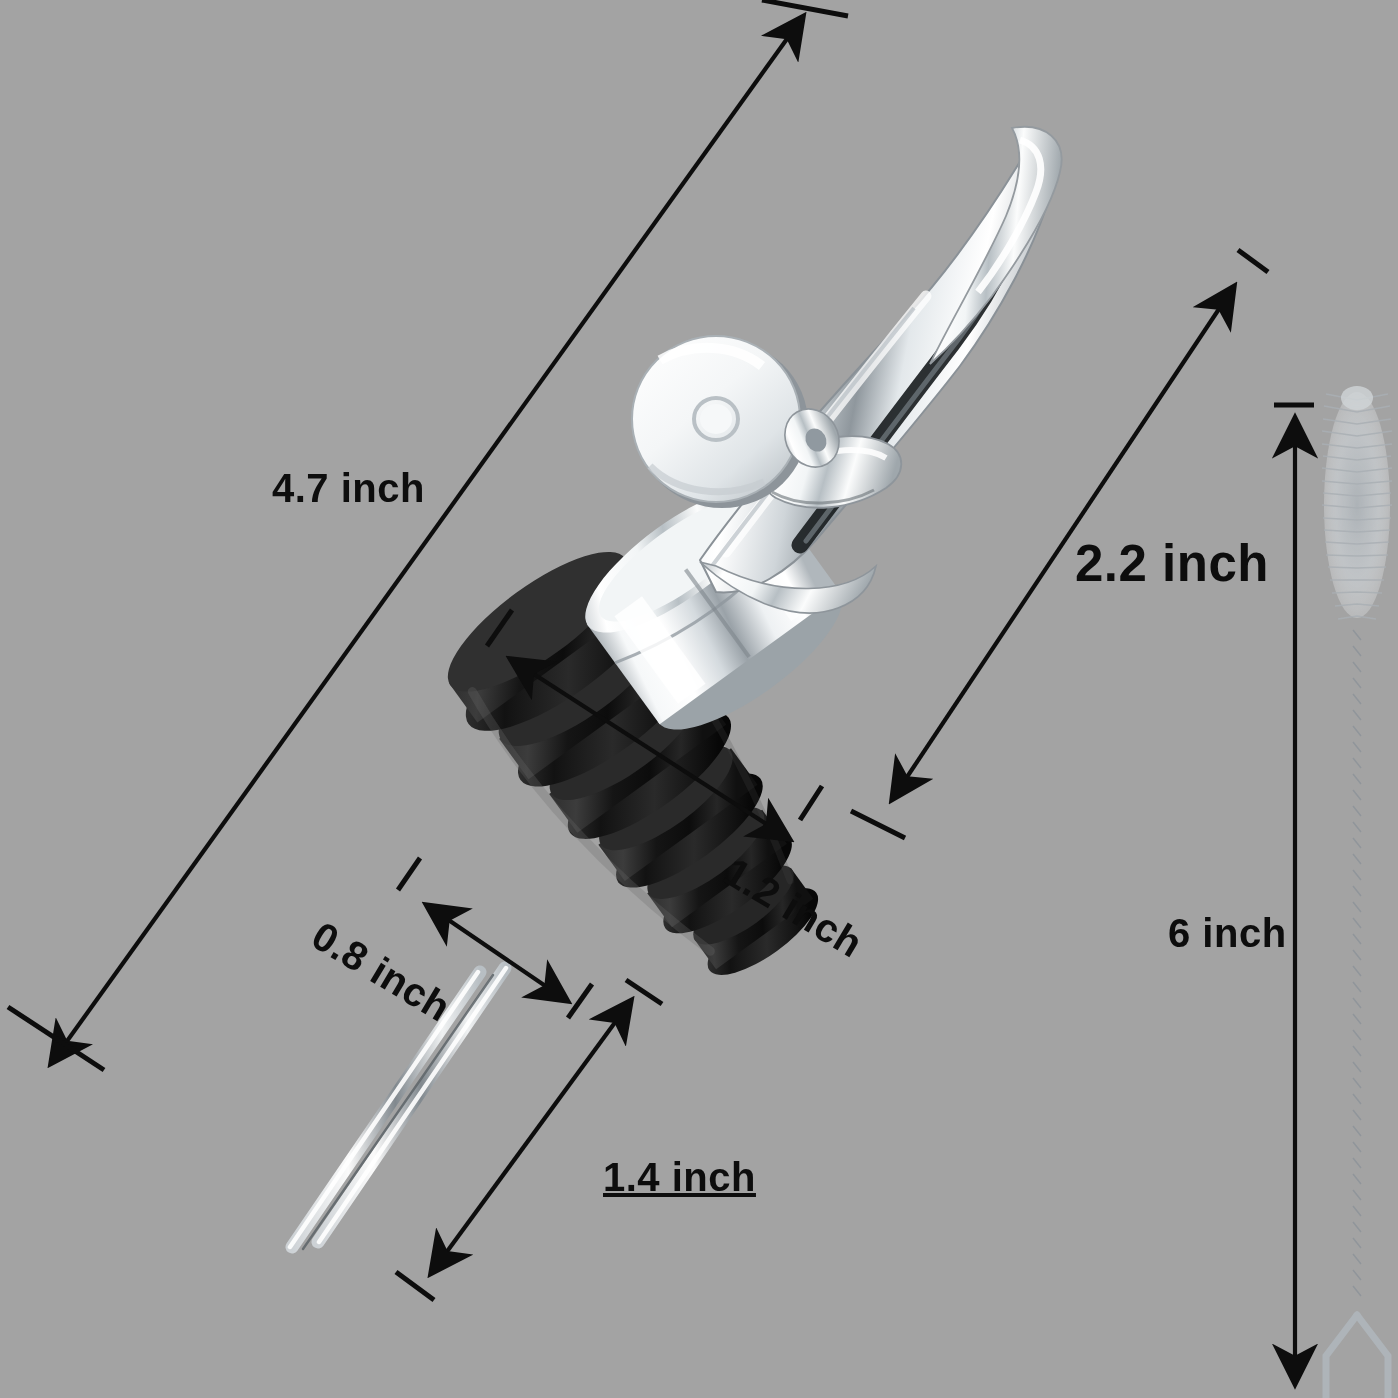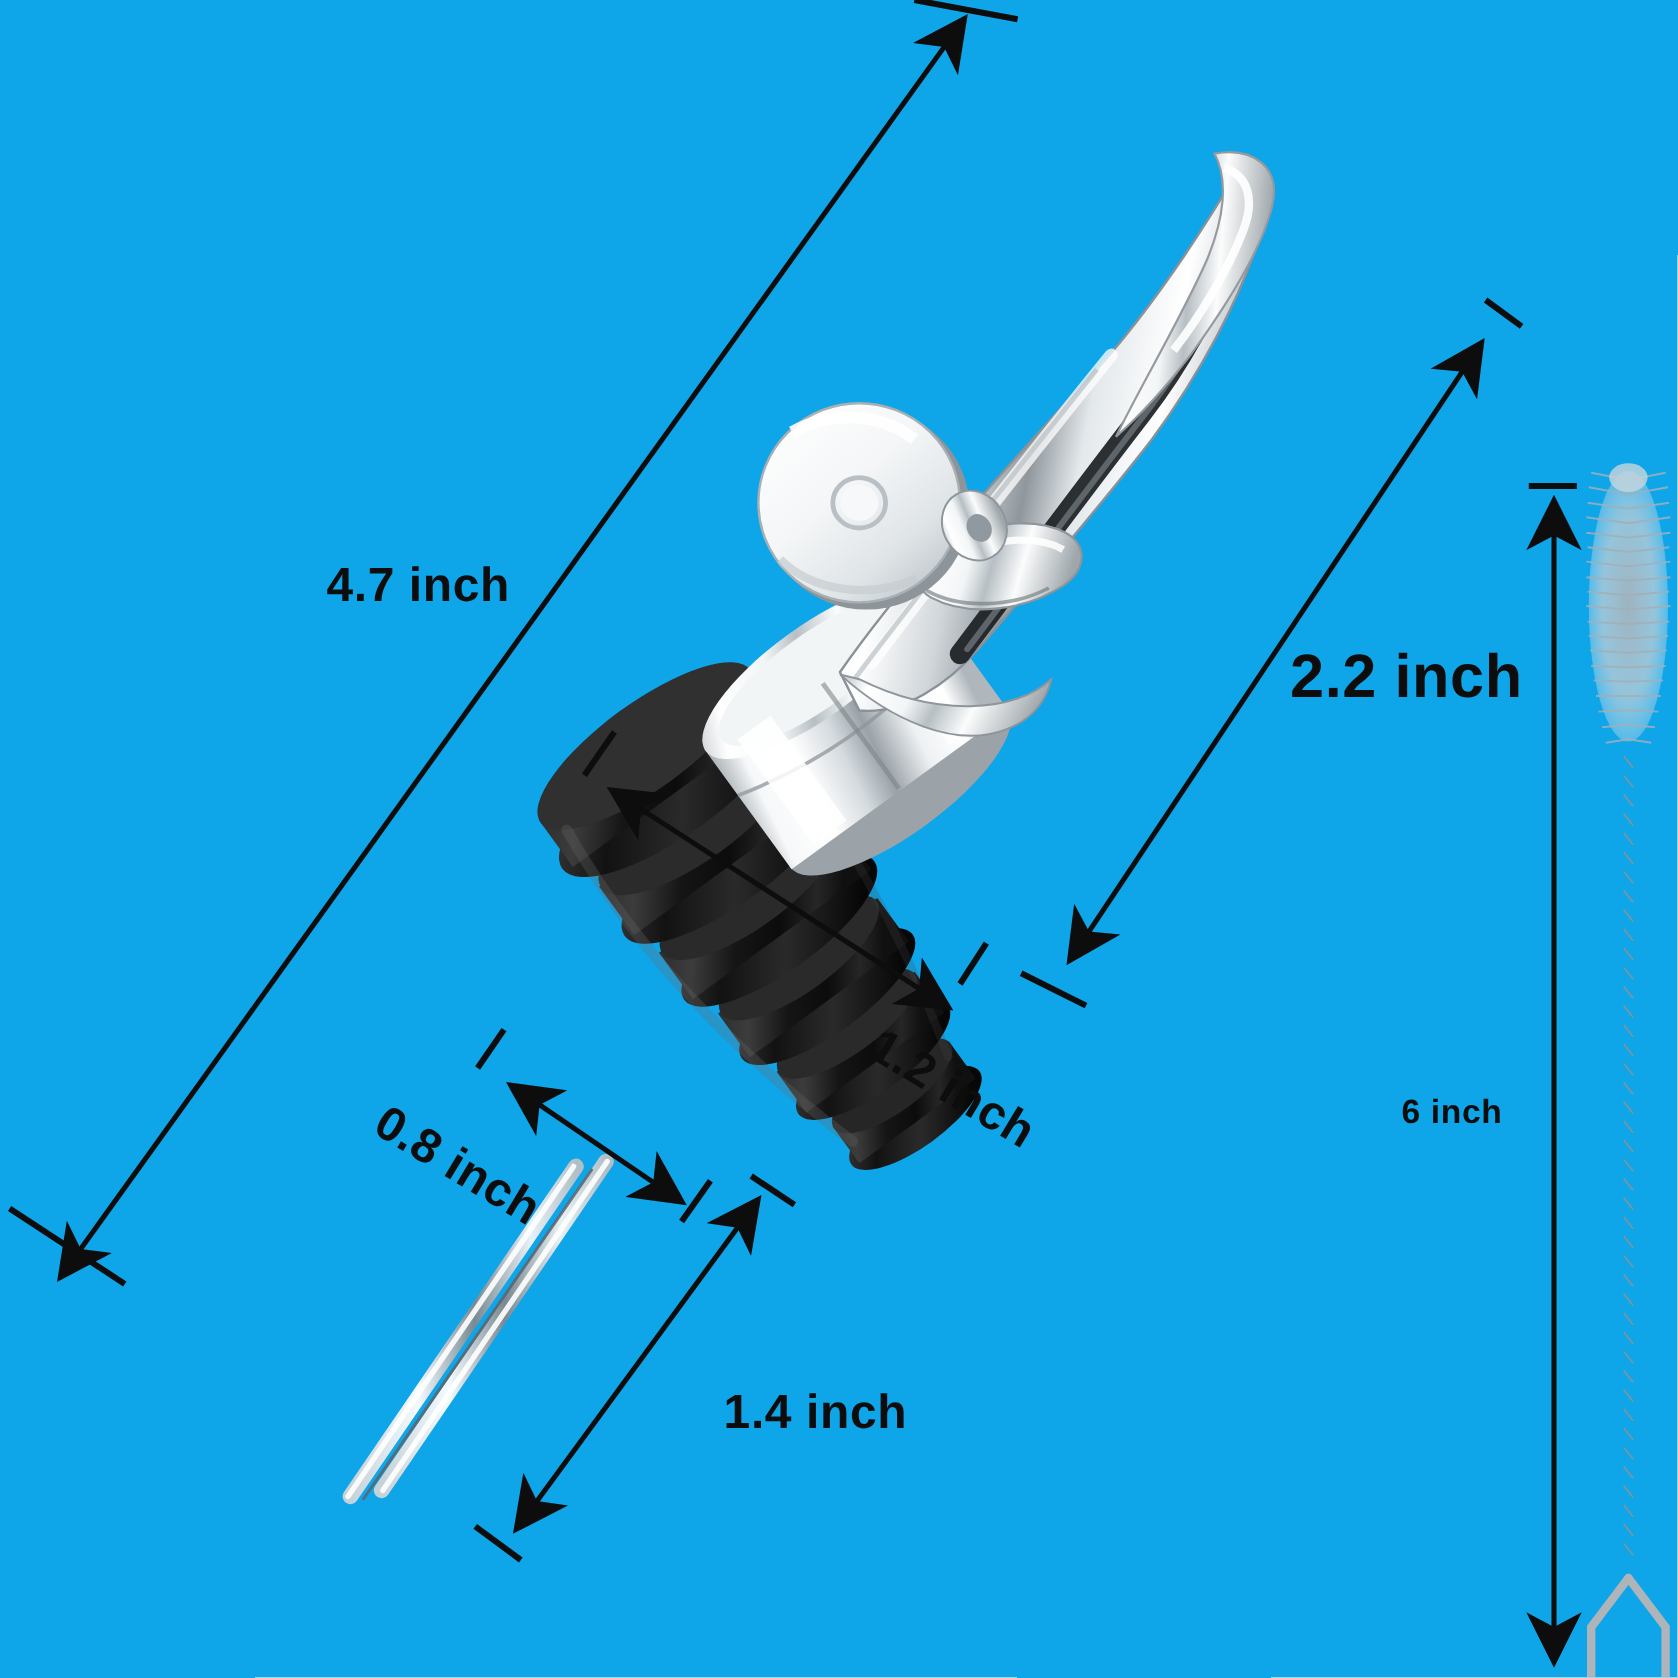--- a/index.html
+++ b/index.html
@@ -8,21 +8,21 @@
     padding: 0;
     background: #ffffff;
   }
   body {
     font-family: "Liberation Sans", sans-serif;
   }
   #stage {
     position: relative;
     width: 1398px;
     height: 1398px;
-    background: #0ea5e9;
+    background: #a3a3a3;
     overflow: hidden;
   }
   #art {
     position: absolute;
     left: 0;
     top: 0;
     width: 1398px;
     height: 1398px;
   }
   .dim-label {
@@ -33,22 +33,22 @@
     white-space: nowrap;
     letter-spacing: 0.5px;
     line-height: 1;
   }
   #label-47  { left: 272px;  top: 468px;  font-size: 40px; }
   #label-22  { left: 1075px; top: 538px;  font-size: 51px; }
   #label-12  { left: 728px;  top: 848px;  font-size: 40px;
                transform: rotate(31deg); transform-origin: 0 50%; }
   #label-08  { left: 316px;  top: 912px;  font-size: 40px;
                transform: rotate(31deg); transform-origin: 0 50%; }
-  #label-14  { left: 603px;  top: 1157px; font-size: 40px; }
-  #label-6   { left: 1168px; top: 913px;  font-size: 28px; }
+  #label-14  { left: 603px;  top: 1157px; font-size: 40px; text-decoration: underline; }
+  #label-6   { left: 1168px; top: 913px;  font-size: 40px; }
 </style>
 </head>
 <body>
 
 <div id="stage">
 
   <svg id="art" viewBox="0 0 1398 1398">
     <defs>
 
       <linearGradient id="gChromeA" x1="0" y1="0" x2="1" y2="0.25">

